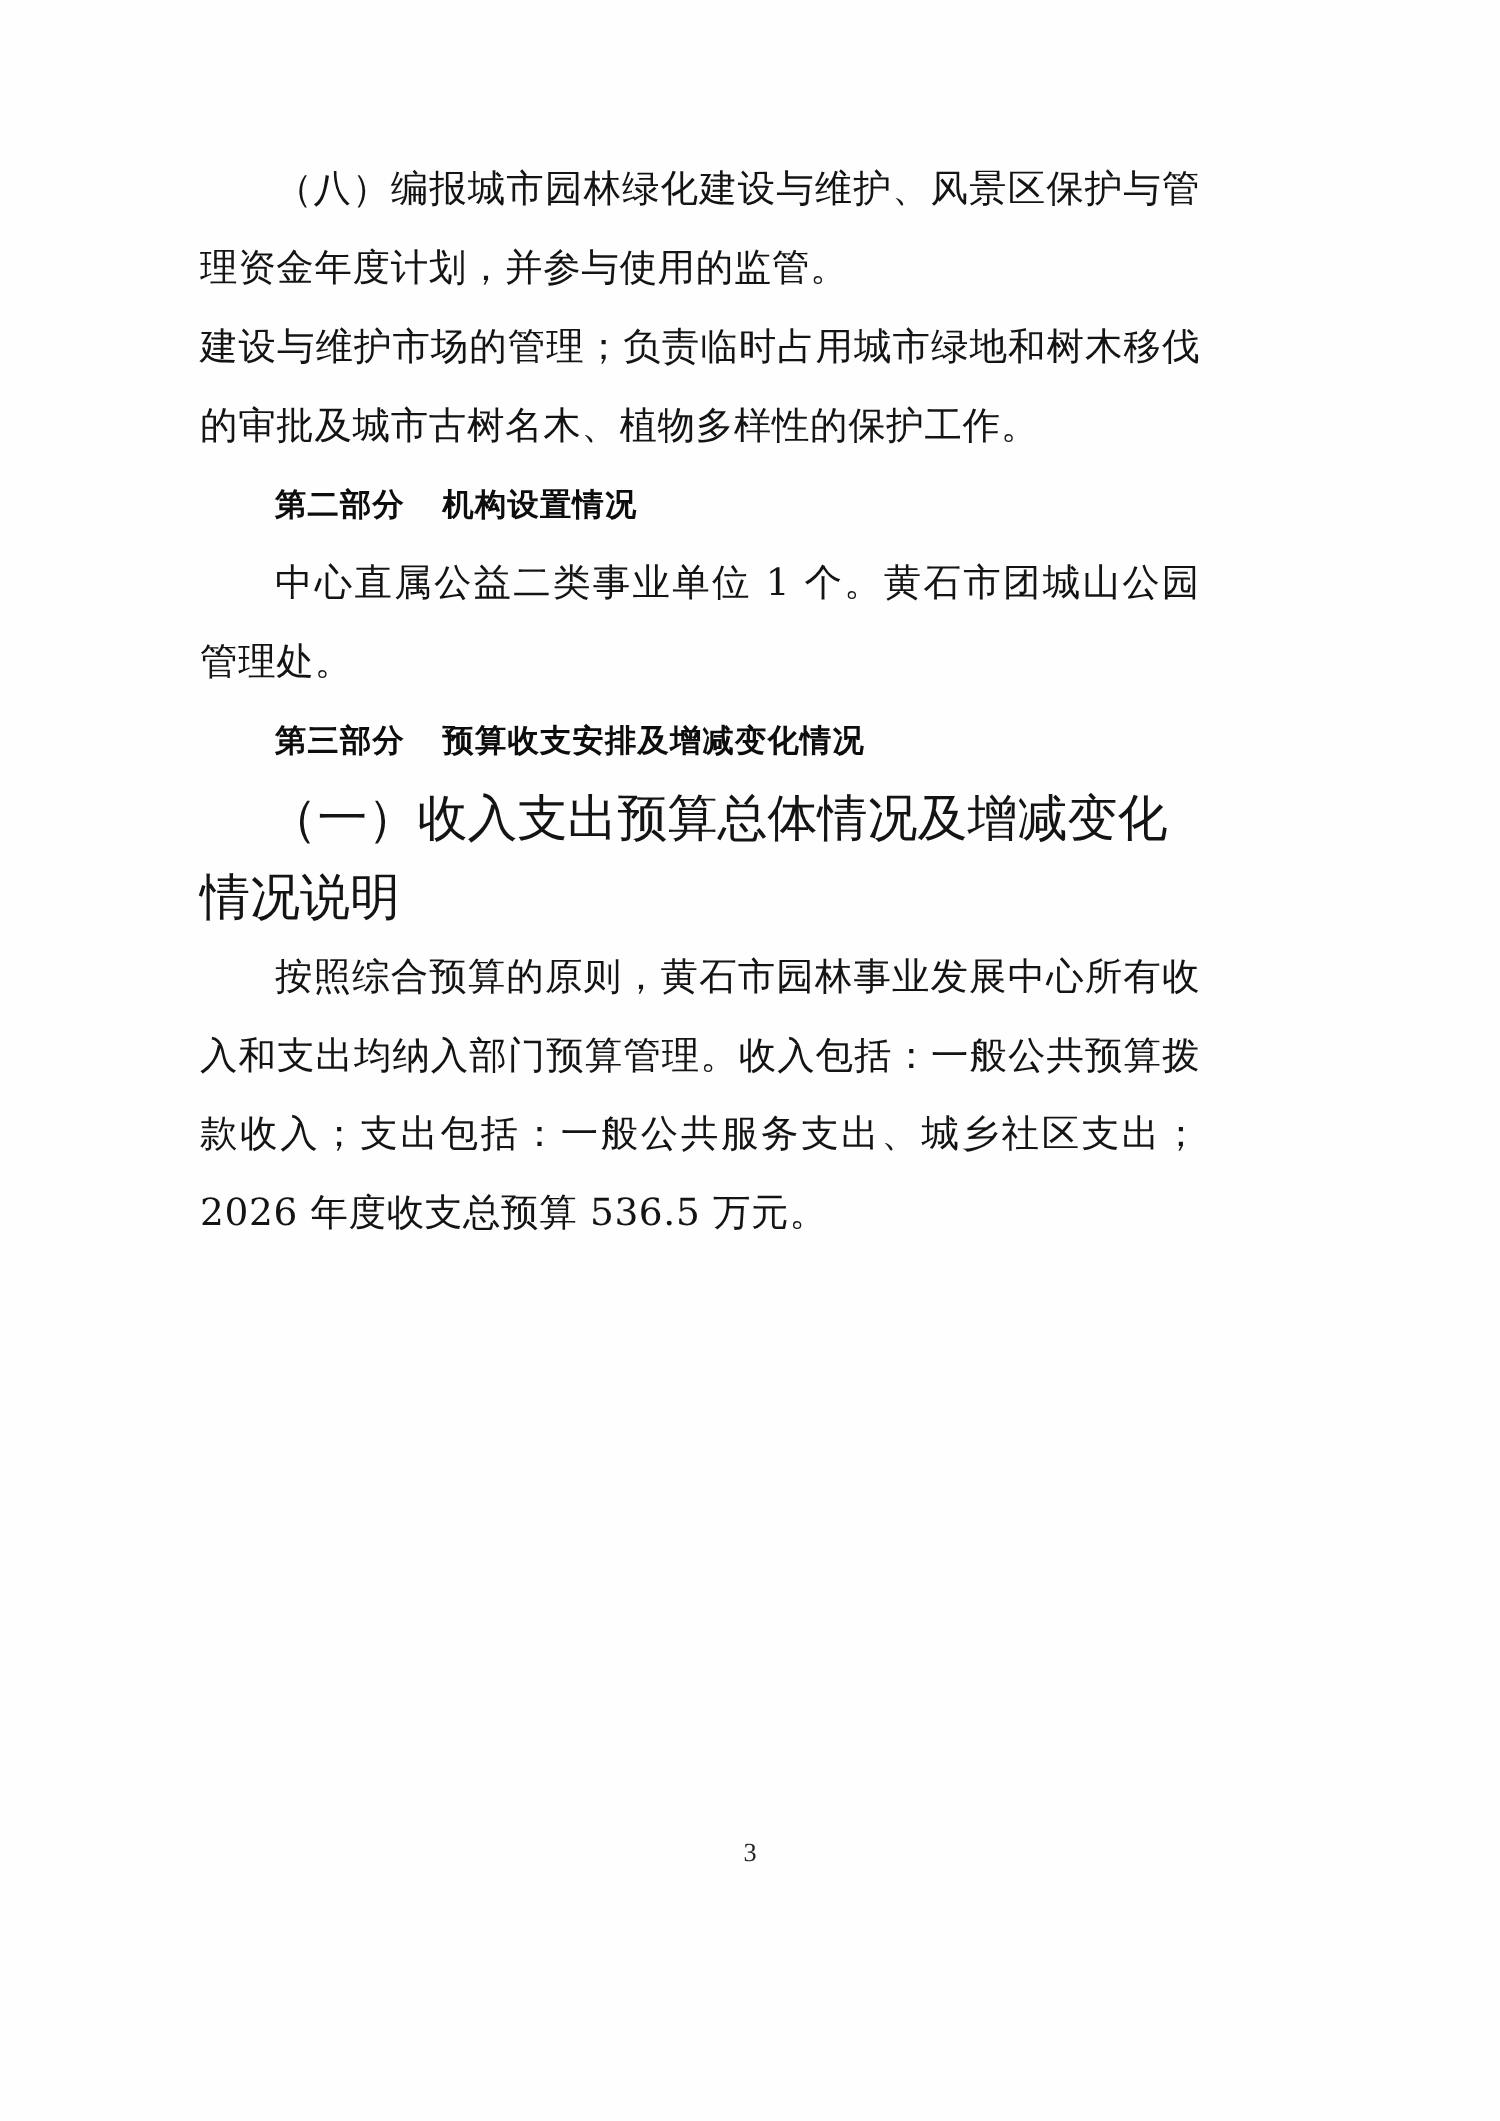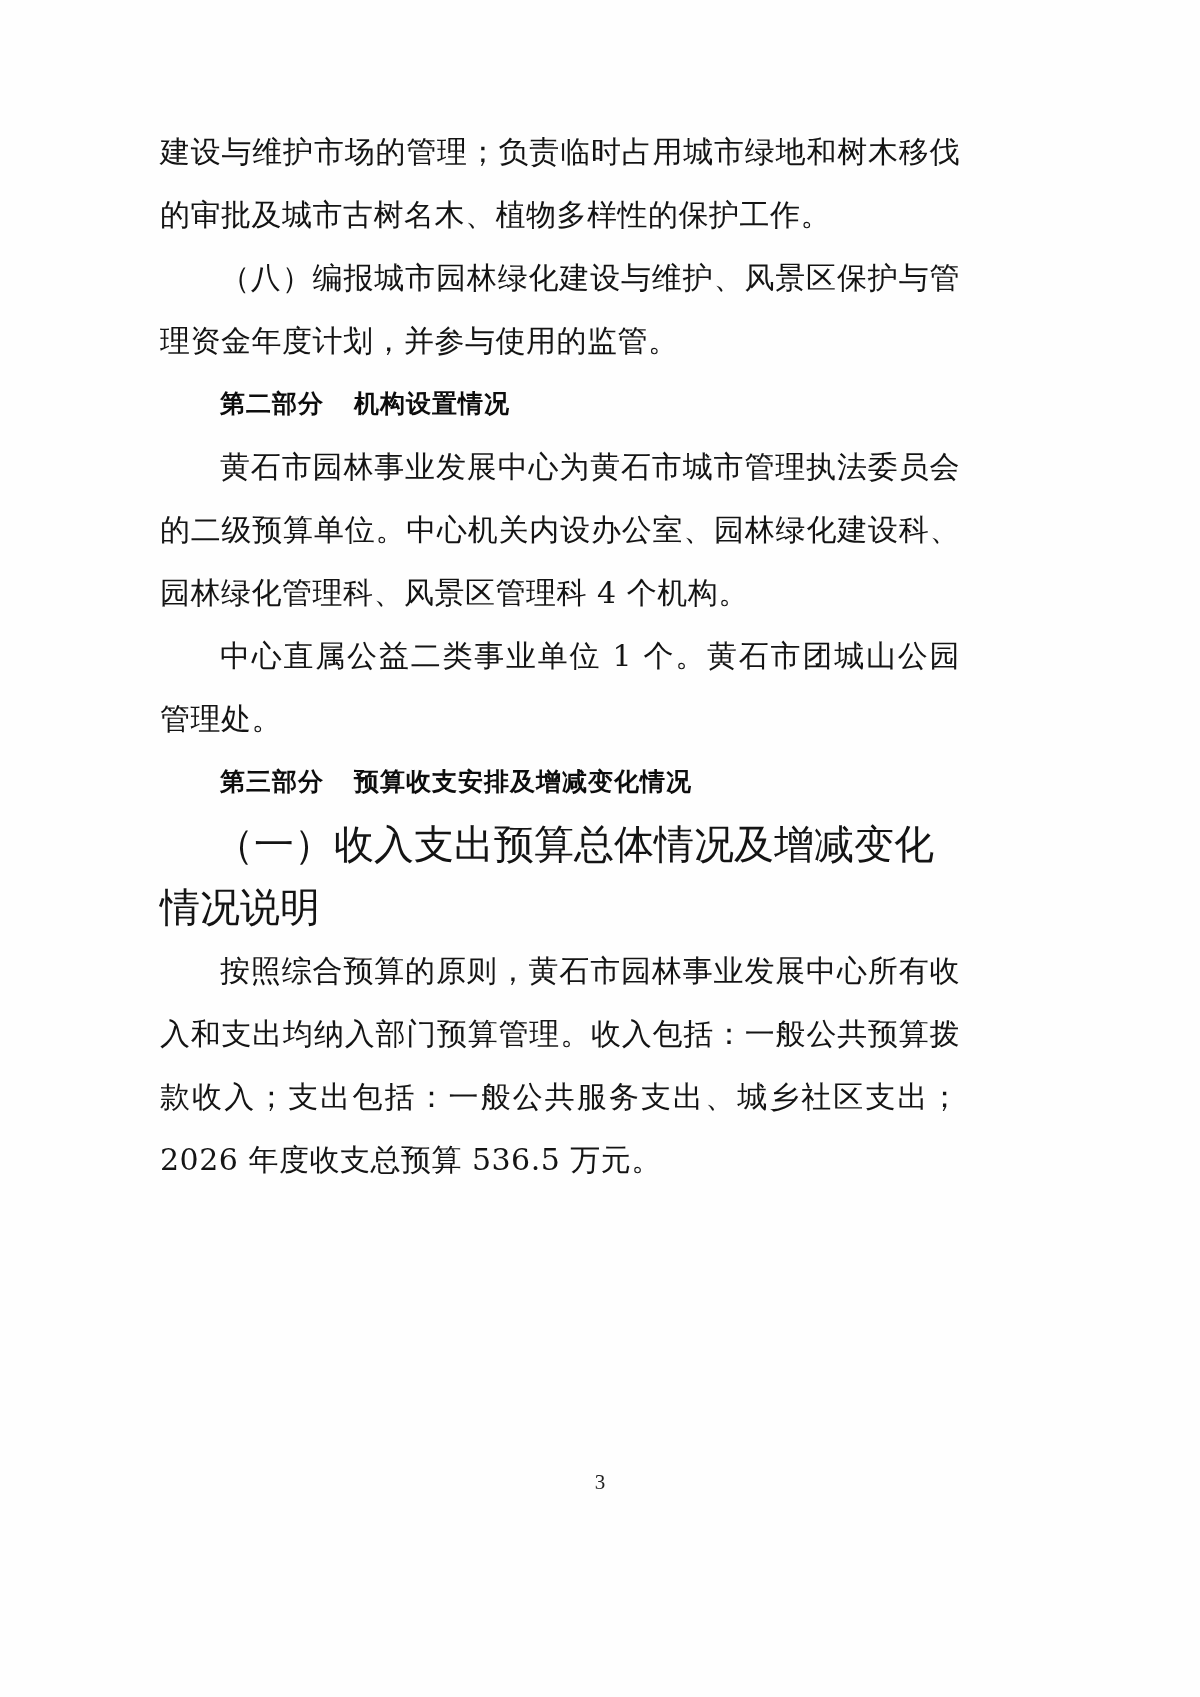--- a/index.html
+++ b/index.html
@@ -74,29 +74,28 @@
     font-family: "Liberation Serif", serif;
     color: #222;
   }
 </style>
 </head>
 <body>
 
 <div class="page">
   <div class="content">
 
+    <p class="para indent">（八）编报城市园林绿化建设与维护、风景区保护与管理资金年度计划，并参与使用的监管。</p>
+
     <p class="para">建设与维护市场的管理；负责临时占用城市绿地和树木移伐的审批及城市古树名木、植物多样性的保护工作。</p>
-
-    <p class="para indent">（八）编报城市园林绿化建设与维护、风景区保护与管理资金年度计划，并参与使用的监管。</p>
 
     <h2 class="heading">
       <span>第二部分</span><span class="gap"></span><span>机构设置情况</span>
     </h2>
 
-    <p class="para indent">黄石市园林事业发展中心为黄石市城市管理执法委员会的二级预算单位。中心机关内设办公室、园林绿化建设科、园林绿化管理科、风景区管理科 4 个机构。</p>
 
     <p class="para indent">中心直属公益二类事业单位 1 个。黄石市团城山公园管理处。</p>
 
     <h2 class="heading">
       <span>第三部分</span><span class="gap"></span><span>预算收支安排及增减变化情况</span>
     </h2>
 
     <p class="subheading">（一）收入支出预算总体情况及增减变化情况说明</p>
 
     <p class="para indent">

